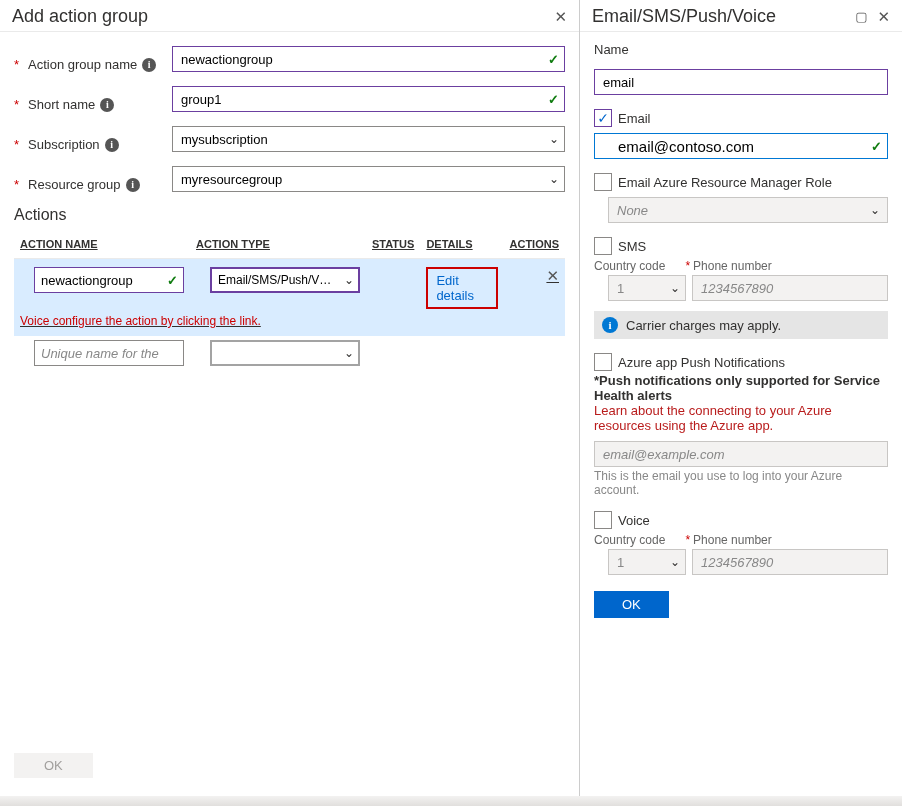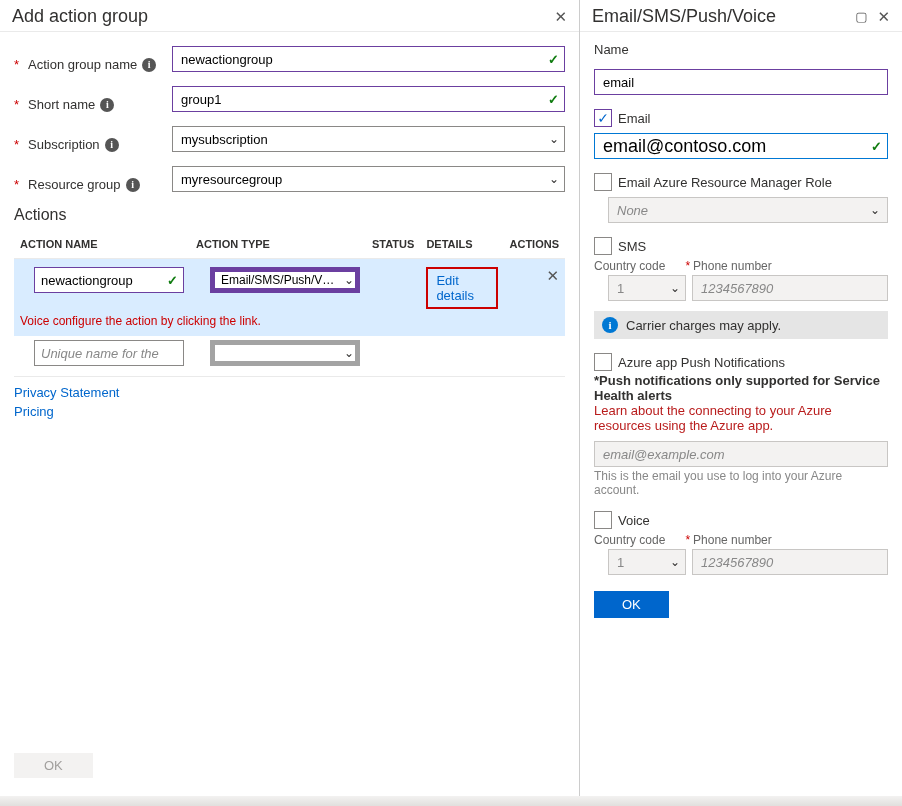--- a/index.html
+++ b/index.html
@@ -35,31 +35,31 @@
   .fld { flex: 1; position: relative; }
   .inp, .sel {
     width: 100%; height: 26px; padding: 2px 24px 2px 8px;
     border: 1px solid #8a8886; font-family: inherit; font-size: 13px;
     background: #fff;
   }
   .inp.purple { border-color: #6b3fa0; }
   .check-ok { position: absolute; right: 6px; top: 50%; transform: translateY(-50%); color: #107c10; font-weight: 700; }
   .chev { position: absolute; right: 6px; top: 50%; transform: translateY(-50%); font-size: 12px; color: #323130; pointer-events: none; }
   h2.sect { font-size: 16px; font-weight: 400; margin: 6px 0 6px 0; }
-  table.actions { width: 100%; border-collapse: collapse; }
+  table.actions { width: 100%; border-collapse: collapse; text-decoration: underline; }
   table.actions th { font-size: 11px; font-weight: 700; text-align: left; padding: 8px 6px; border-bottom: 1px solid #eaeaea; }
   table.actions td { padding: 4px 6px; vertical-align: top; }
   tr.selrow td { background: #d9ecff; padding-top: 8px; }
   tr.selrow2 td { background: #d9ecff; padding-bottom: 8px; padding-top: 0; }
   .mini-inp {
     width: 150px; height: 26px; padding: 2px 22px 2px 6px;
     border: 1px solid #6b3fa0; font-family: inherit; font-size: 13px;
     background: #fff; position: relative;
   }
-  .mini-sel { width: 150px; height: 26px; border: 5px solid #a3a3a3; padding: 2px 22px 2px 6px; font-family: inherit; font-size: 12px; background: #fff; }
+  .mini-sel { width: 150px; height: 26px; border: 2px solid #a3a3a3; padding: 2px 22px 2px 6px; font-family: inherit; font-size: 12px; background: #fff; }
   .rel { position: relative; display: inline-block; padding-left: 14px; }
   .edit-link { color: #0066cc; border: 2px solid #c00; padding: 4px 8px; display: inline-block; }
   .del-x { font-size: 15px; color: #555; cursor: pointer; }
   .warn { color: #c00; font-size: 12px; }
   .plain-row td { padding-top: 10px; }
   .linklike { color: #0066cc; cursor: pointer; font-size: 13px; display: block; margin: 4px 0; }
   .footer-bar {
     position: absolute; bottom: 10px; left: 0; right: 0;
     padding: 8px 14px;
   }
@@ -75,22 +75,22 @@
     border: 1px solid #6b3fa0; font-family: inherit; font-size: 13px;
   }
   .chkrow { display: flex; align-items: center; gap: 6px; margin-top: 14px; }
   .chkbox {
     width: 18px; height: 18px; border: 1px solid #6b3fa0;
     display: inline-flex; align-items: center; justify-content: center;
     font-size: 14px; color: #0066cc;
   }
   .chkbox.gray { border-color: #8a8886; color: transparent; }
   .rval {
-    width: 100%; height: 26px; padding: 2px 24px 2px 8px;
-    border: 1px solid #0078d4; font-family: inherit; font-size: 18px;
+    width: 100%; height: 26px; padding: 2px 24px 2px 23px;
+    border: 1px solid #0078d4; font-family: inherit; font-size: 15px;
     margin-top: 6px; position: relative;
   }
   .rval-wrap { position: relative; }
   .disabled-sel {
     width: 100%; height: 26px; padding: 2px 24px 2px 8px;
     border: 1px solid #c8c6c4; background: #f3f2f1; color: #888;
     font-family: inherit; font-size: 13px; font-style: italic;
   }
   .sublabs { display: flex; gap: 20px; margin-top: 4px; font-size: 12px; color: #666; text-align: center; }
   .sublabs .r::before { content: "*"; color: #c00; margin-right: 3px; }
@@ -228,24 +228,20 @@
                 <input class="mini-sel" readonly="" value="" style="">
                 <span class="chev" style="right:6px;top:13px;">⌄</span>
               </span>
             </td>
             <td></td>
               <td></td>
               <td></td>
           </tr>
         </tbody>
       </table>
-      <div style="border-top:1px solid #eaeaea;margin-top:6px;padding-top:4px;">
-        <span class="linklike">Privacy Statement</span>
-        <span class="linklike">Pricing</span>
-      </div>
     </div>
     <div class="footer-bar">
       <button class="ok-btn" disabled="">OK</button>
     </div>
   </div>
 
   <div class="right-panel">
     <div class="hdr">
       <h1>Email/SMS/Push/Voice</h1>
       <div class="hdr-icons">

